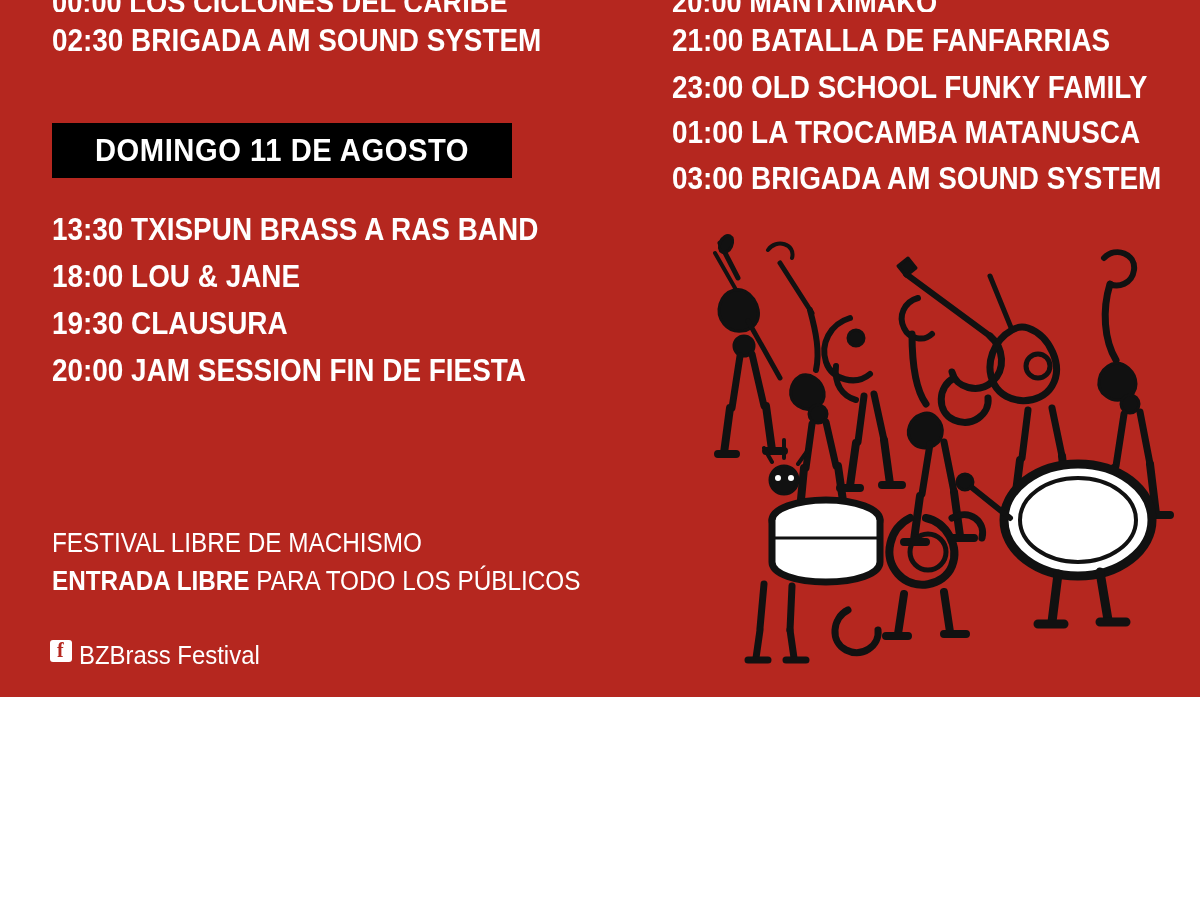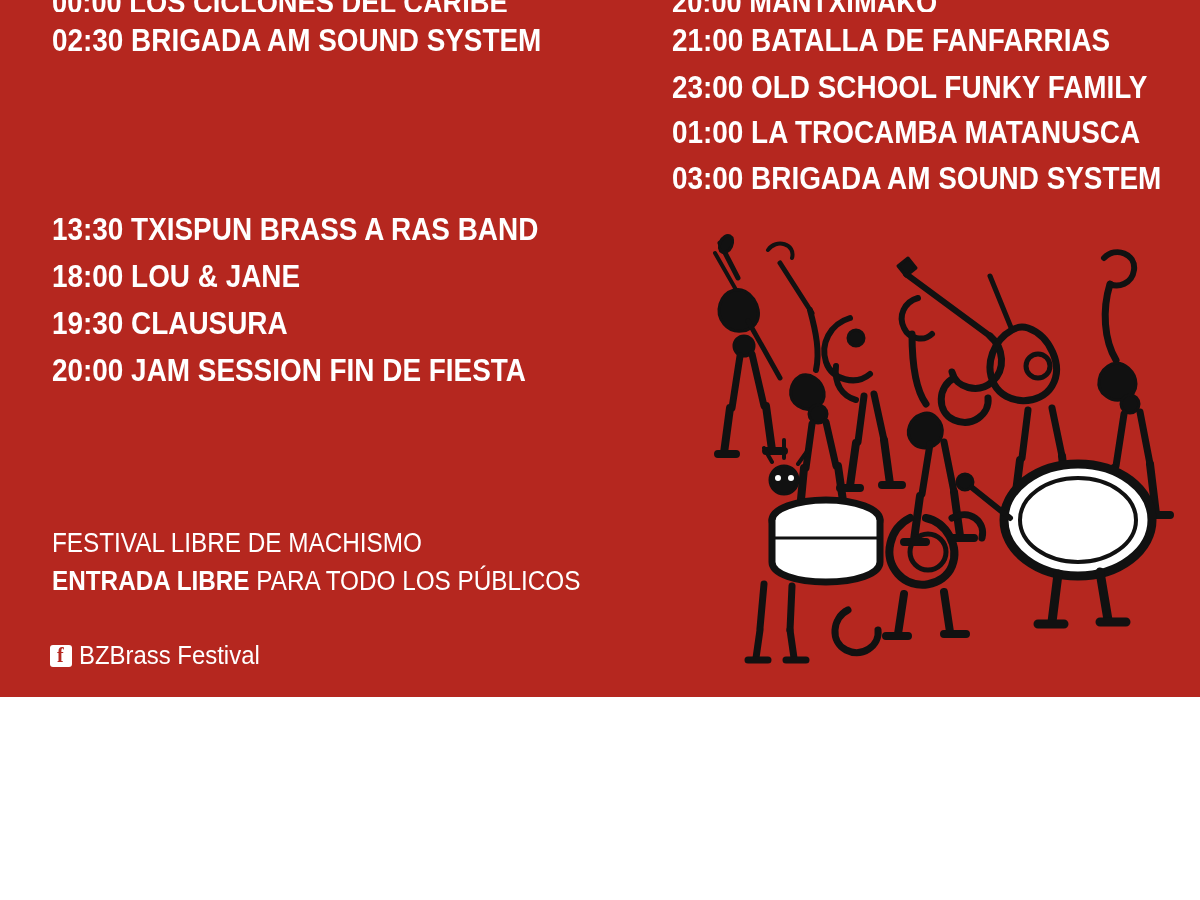--- a/index.html
+++ b/index.html
@@ -100,21 +100,21 @@
     white-space: nowrap;
   }
   .note .bold { font-weight: bold; }
   .note .reg { font-weight: normal; }
 
   .fb {
     position: absolute;
     left: 50px;
     top: 640px;
     display: flex;
-    align-items: center;
+    align-items: flex-start;
     gap: 7px;
   }
   .fb-ico {
     width: 22px; height: 22px;
     background: #ffffff;
     border-radius: 3px;
     position: relative;
   }
   .fb-ico::after {
     content: "f";
@@ -182,20 +182,23 @@
 <div class="poster">
 
   <div class="red-panel">
 
     <div class="line-clip">
       <span class="txt">00:00  LOS CICLONES DEL CARIBE</span>
     </div>
 
     <div class="lrow" style="top:23px;">02:30  BRIGADA AM SOUND SYSTEM</div>
 
+    <div class="daybar">
+      <span>DOMINGO 11 DE AGOSTO</span>
+    </div>
 
     <div class="lrow" style="top:212px;">13:30 TXISPUN BRASS A RAS BAND</div>
     <div class="lrow" style="top:259px;">18:00  LOU &amp; JANE</div>
     <div class="lrow" style="top:306px;">19:30 CLAUSURA</div>
     <div class="lrow" style="top:353px;">20:00 JAM SESSION  FIN DE FIESTA</div>
 
     <div class="note" style="top:527px;">FESTIVAL LIBRE DE MACHISMO</div>
     <div class="note" style="top:565px;">
       <span class="bold">ENTRADA  LIBRE</span><span class="reg"> PARA TODO LOS PÚBLICOS</span>
     </div>

